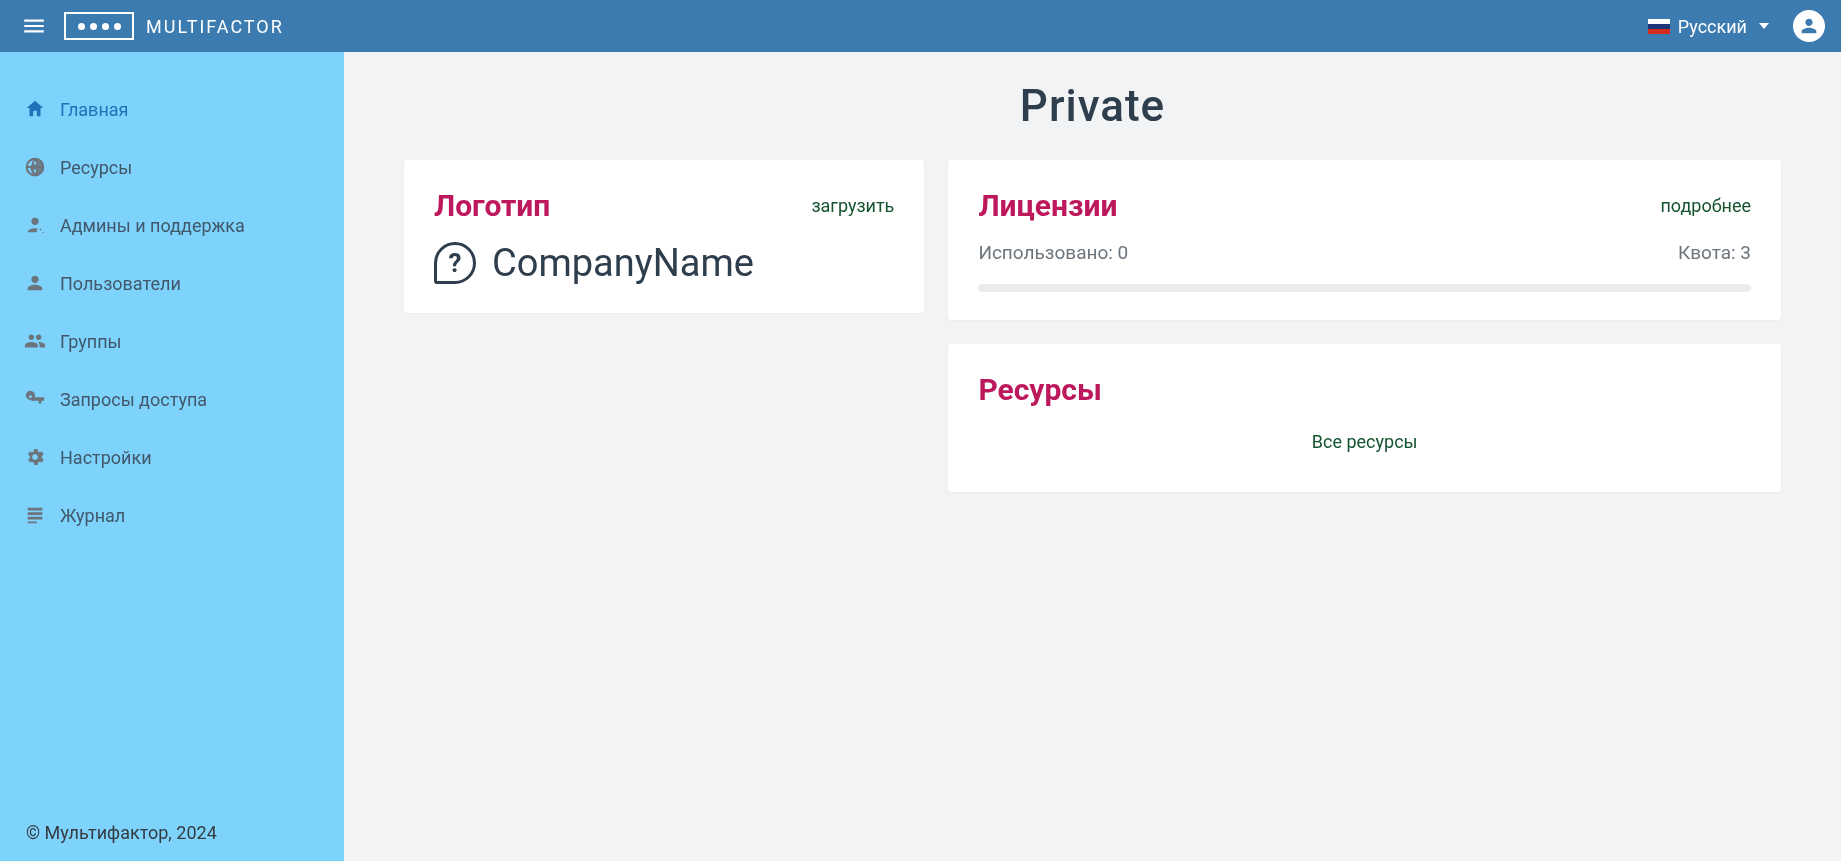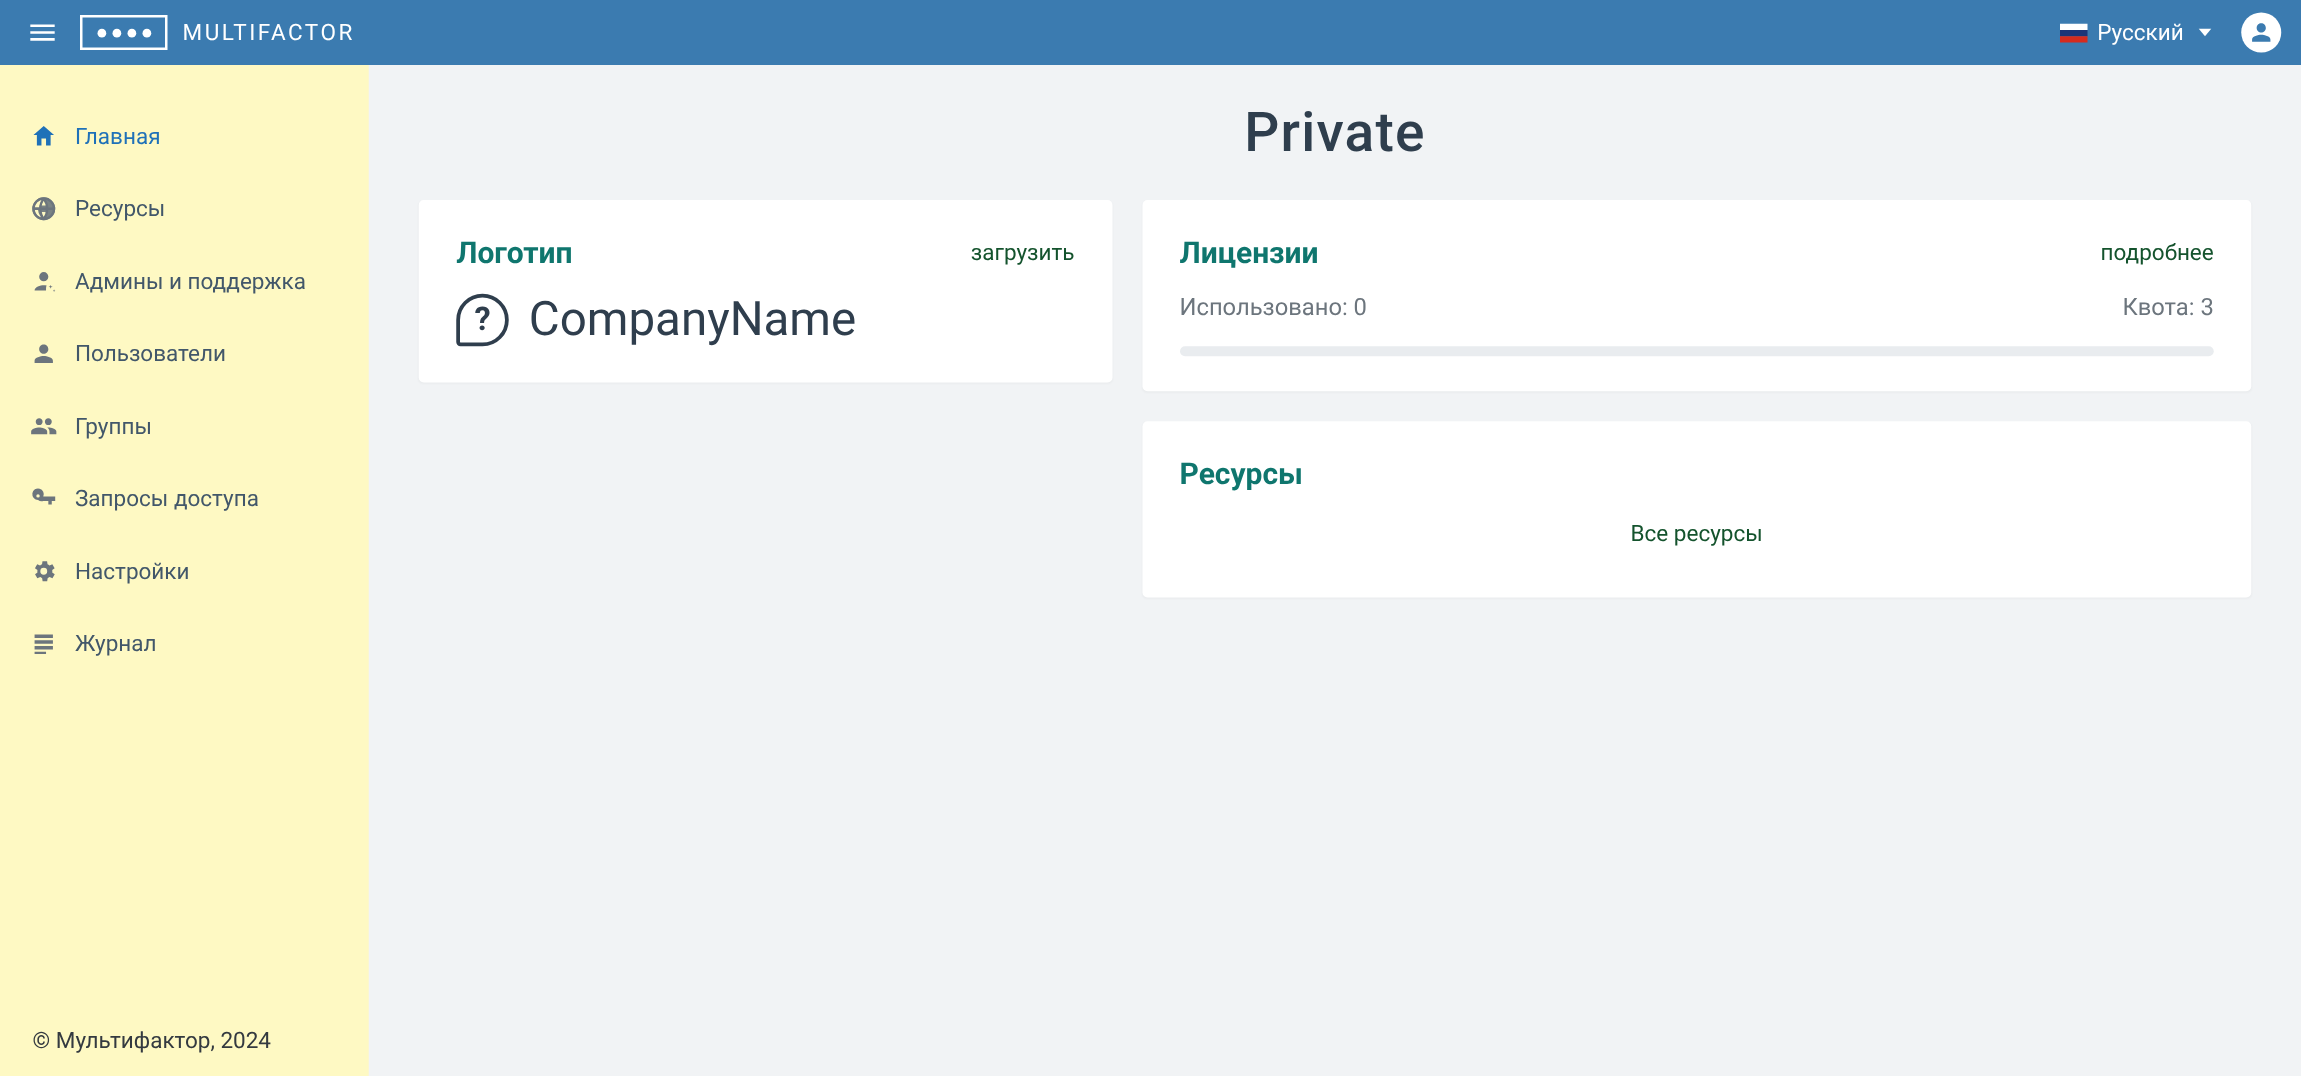--- a/index.html
+++ b/index.html
@@ -25,33 +25,33 @@
   .logo-box .dot { width:7px; height:7px; border-radius:50%; background:#fff; }
   .brand-text { margin-left: 12px; font-size: 18px; letter-spacing: 2px; font-weight: 400; }
   .header-spacer { flex: 1; }
   .lang-switch { display:flex; align-items:center; gap:8px; cursor:pointer; font-size:18px; }
   .flag { width:22px; height:15px; display:flex; flex-direction:column; }
   .flag .b1{flex:1;background:#fff;} .flag .b2{flex:1;background:#1c3578;} .flag .b3{flex:1;background:#d52b1e;}
   .caret { width:0; height:0; border-left:5px solid transparent; border-right:5px solid transparent; border-top:6px solid #fff; margin-left:4px; }
   .account { margin-left:24px; width:32px; height:32px; border-radius:50%; background:#fff; display:flex; align-items:center; justify-content:center; fill:#3b7bb0; cursor:pointer; }
   
   .layout { display:flex; }
-  .sidebar { width: 295px; background:#fef9c3; min-height: calc(100vh - 52px); padding: 28px 0; }
+  .sidebar { width: 344px; background:#7dd3fc; min-height: calc(100vh - 52px); padding: 28px 0; }
   .nav-item {
     display:flex; align-items:center; gap:14px; padding: 18px 24px; color:#42576a; font-size:18px; cursor:pointer;
   }
   .nav-item.active { color:#1f71b8; }
   .nav-item .icon { width:22px; height:22px; fill:#6c757d; flex-shrink:0; }
   .nav-item.active .icon { fill:#1f71b8; }
-  .main { flex:1; padding: 28px 40px; border-radius: 15px; }
+  .main { flex:1; padding: 28px 60px; border-radius: 15px; }
   .page-title { text-align:center; font-size:44px; font-weight:500; color:#2f3e4d; margin-bottom: 28px; letter-spacing:1px; }
   .grid { display:grid; grid-template-columns: 1fr 1.6fr; gap: 24px; align-items: start; }
   .card { background:#fff; border-radius:4px; padding: 28px 30px; box-shadow: 0 1px 2px rgba(0,0,0,0.03); }
   .card-head { display:flex; align-items:center; justify-content:space-between; margin-bottom: 18px; }
-  .card-title { font-size:24px; font-weight:700; color:#0f766e; }
+  .card-title { font-size:30px; font-weight:700; color:#be185d; }
   .link { color:#14532d; font-size:18px; cursor:pointer; }
   .company-row { display:flex; align-items:center; gap:16px; margin-top:10px; }
   .company-name { font-size:38px; font-weight:400; color:#2f3e4d; }
   .q-icon {
     width:42px; height:42px; border:3px solid #2f3e4d; border-radius:50% 50% 50% 8%; display:flex; align-items:center; justify-content:center; font-size:26px; font-weight:700; color:#2f3e4d;
   }
   .license-row { display:flex; justify-content:space-between; color:#6c757d; font-size:19px; margin-top: 8px; }
   .progress { height:8px; background:#e9ecef; border-radius:4px; margin-top:20px; }
   .contact-label { text-align:center; font-weight:700; font-size:19px; color:#2f3e4d; margin: 22px 0; }
   .resources-empty { text-align:center; color:#495057; font-size:18px; margin-top: 28px; }

